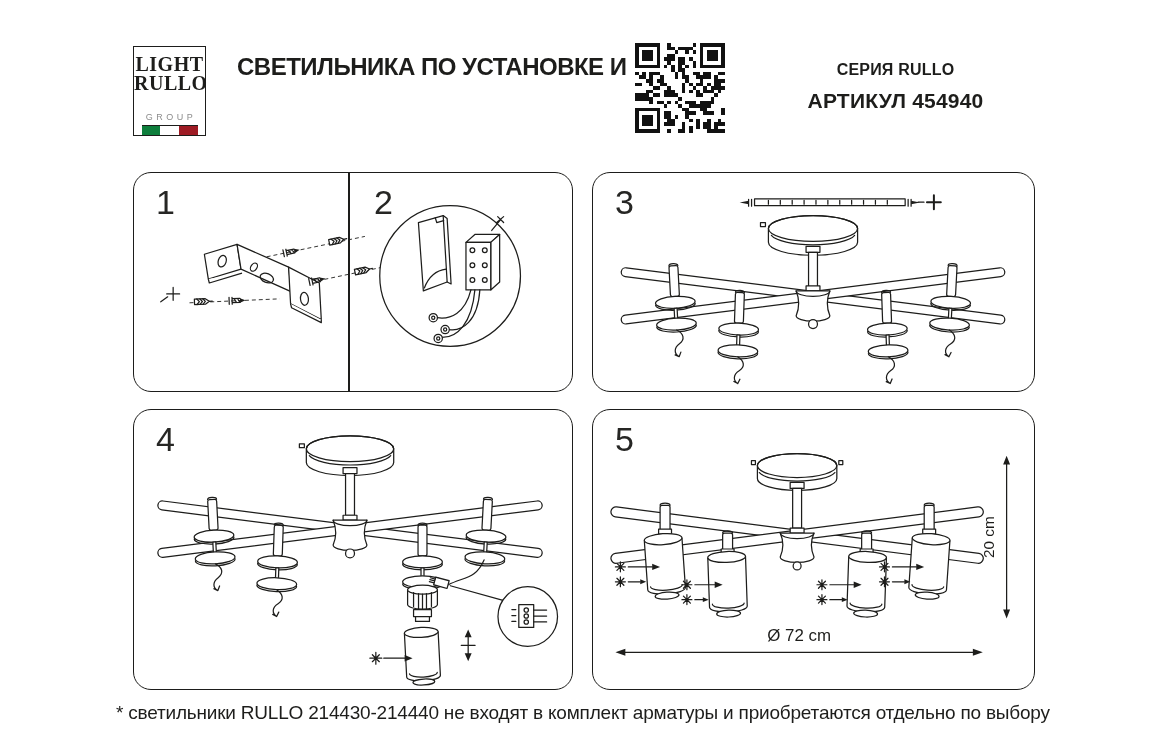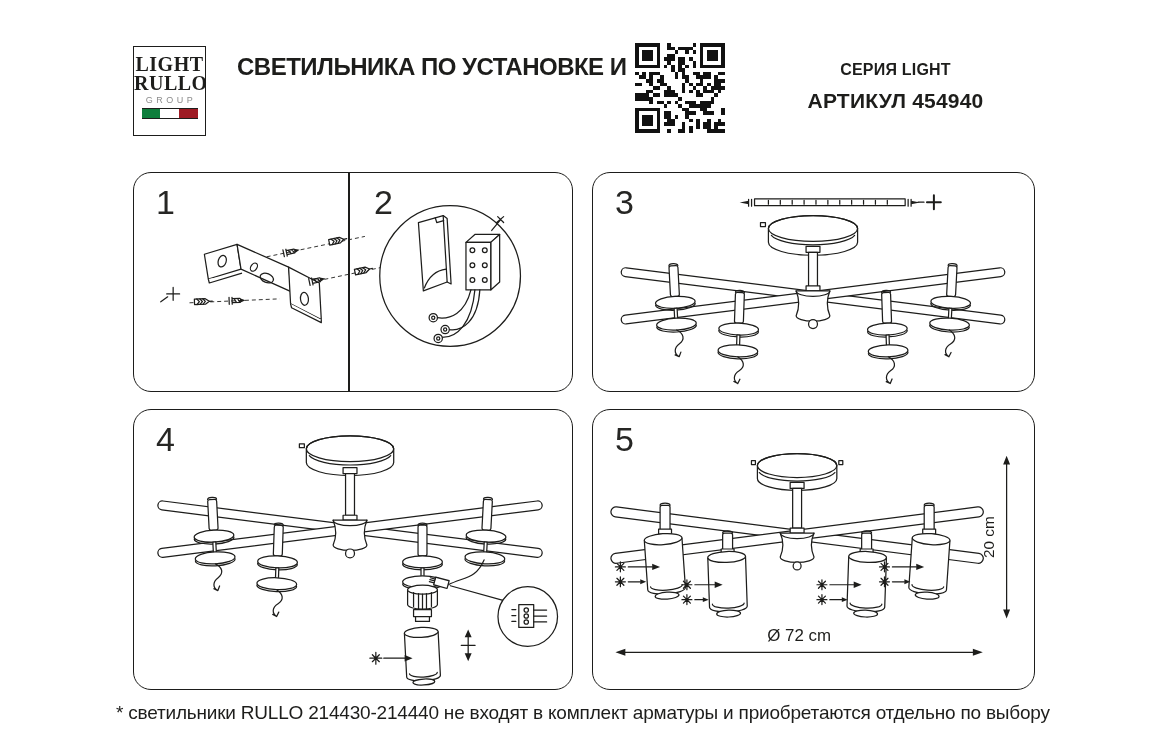--- a/index.html
+++ b/index.html
@@ -6,21 +6,21 @@
   .page{position:relative;width:1169px;height:750px;background:#fff;overflow:hidden;
         font-family:"Liberation Sans",sans-serif;color:#1d1d1b;}
   .abs{position:absolute;}
 
   
   .logo-box{left:133px;top:46px;width:73px;height:90px;border:1.6px solid #1d1d1b;
             box-sizing:border-box;text-align:center;background:#fff;}
   .logo-word{font-family:"Liberation Serif",serif;font-weight:700;font-size:20px;
              line-height:19px;letter-spacing:0.5px;color:#1d1d1b;}
   .logo-word:first-child{margin-top:8px;}
-  .logo-group{font-size:9px;letter-spacing:3.5px;color:#8d8d8d;margin-top:2px;text-indent:3px;}
+  .logo-group{font-size:9px;letter-spacing:3.5px;color:#8d8d8d;margin-top:19px;text-indent:3px;}
   .logo-flag{margin:3px auto 0;width:56px;height:9px;border-top:1.6px solid #1d1d1b;
              border-bottom:1.6px solid #1d1d1b;display:flex;box-sizing:content-box;}
   .logo-flag span{flex:1;}
 
   .title{left:237px;top:52px;font-size:24px;line-height:29px;font-weight:700;
          letter-spacing:-0.5px;white-space:nowrap;}
   .title span{display:block;}
 
   .qr{left:635px;top:42px;width:90px;height:92px;}
   .qr svg{width:100%;height:100%;fill:#111;shape-rendering:crispEdges;}
@@ -355,21 +355,21 @@
         <rect x="13" y="24" width="1" height="1"></rect>
         <rect x="15" y="24" width="1" height="1"></rect>
         <rect x="20" y="24" width="1" height="1"></rect>
         <rect x="21" y="24" width="1" height="1"></rect>
         <rect x="22" y="24" width="1" height="1"></rect>
         <rect x="23" y="24" width="1" height="1"></rect>
         <rect x="24" y="24" width="1" height="1"></rect>
       </svg></div>
 
   <div class="abs series-block">
-    <div class="series">СЕРИЯ LIGHT</div>
+    <div class="series">СЕРИЯ RULLO</div>
     <div class="article">АРТИКУЛ 454940</div>
   </div>
 
   <section class="panel" id="p12">
     <span class="step-num">1</span>
     <span class="step-num n2">2</span>
     <div class="divider"></div>
     <svg class="art" viewBox="0 0 440 220">
       <defs>
         <g id="scrw">

